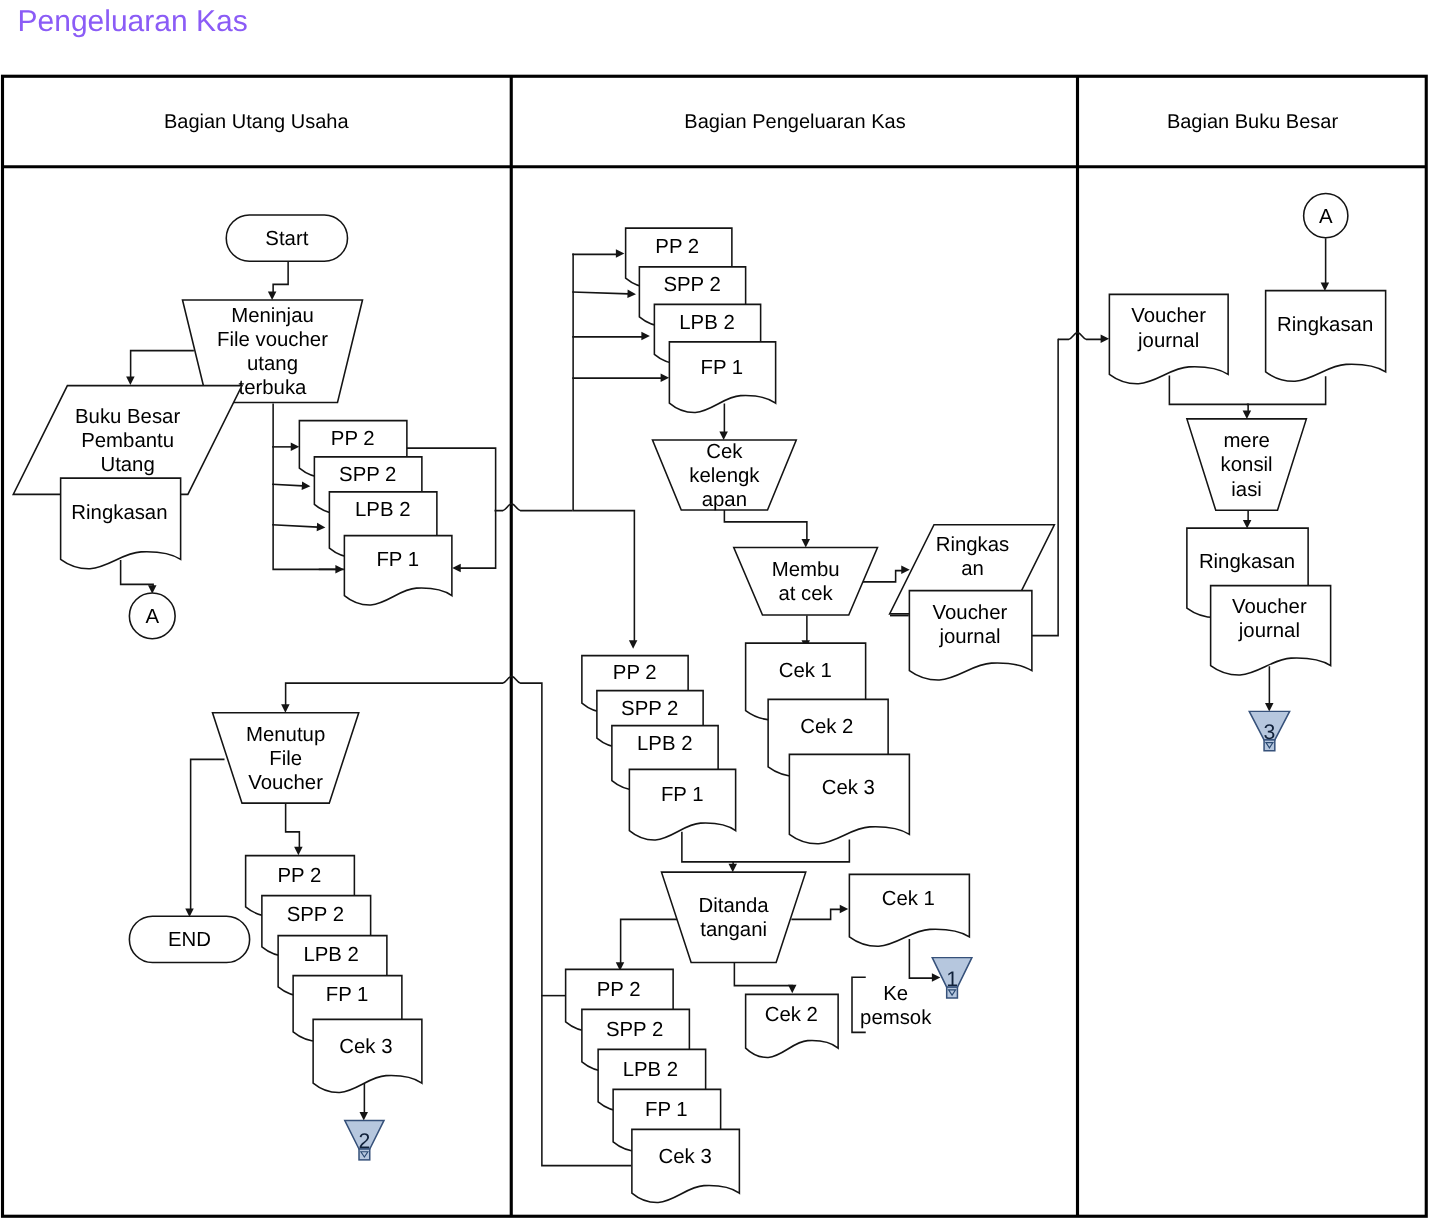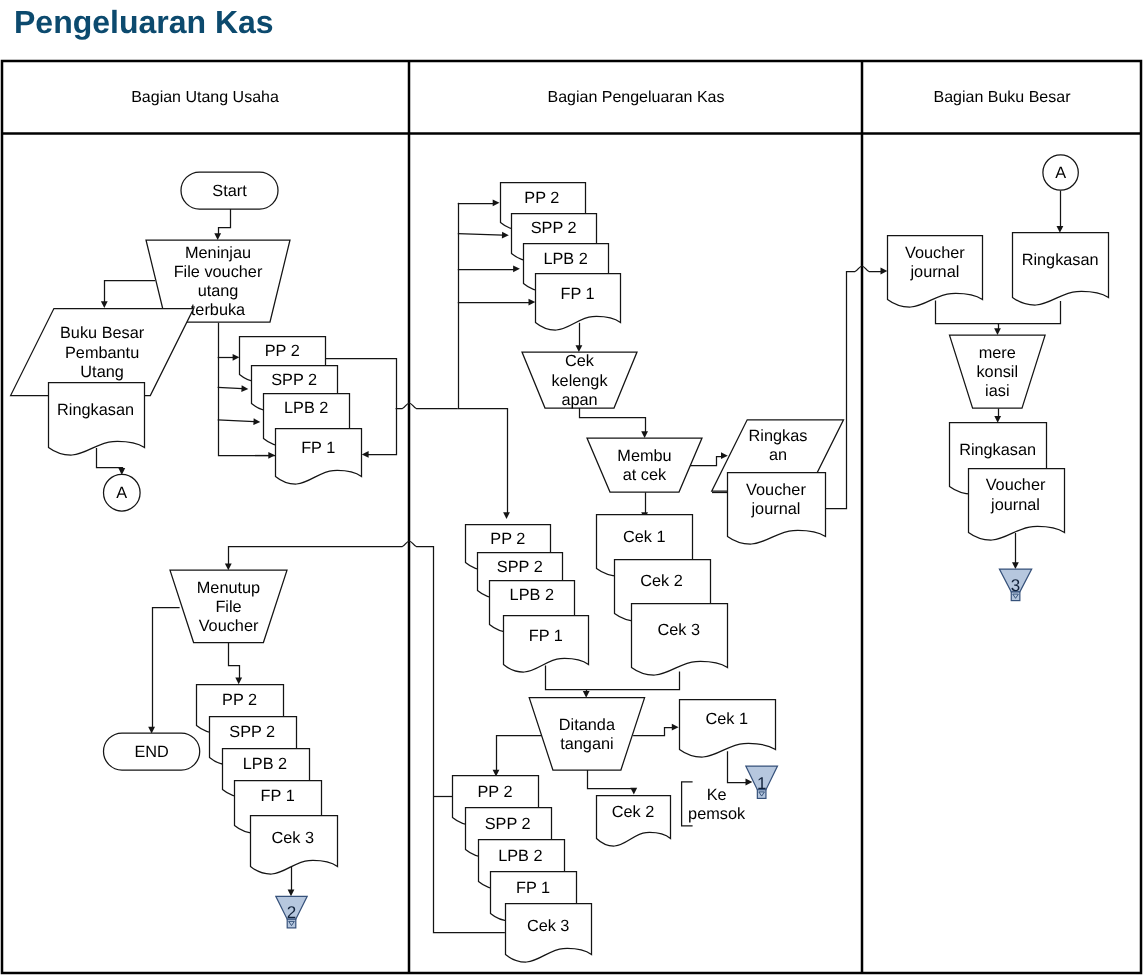--- a/index.html
+++ b/index.html
@@ -1,18 +1,18 @@
 <!DOCTYPE html>
 <html><head>
 <meta charset="utf-8">
 <style>
   html,body{margin:0;padding:0;background:#ffffff;}
   *{-webkit-font-smoothing:antialiased;text-rendering:geometricPrecision;}
   body{width:1143px;height:975px;font-family:"Liberation Sans",sans-serif;overflow:hidden;position:relative;}
-  #page-title{position:absolute;left:14px;top:5px;font-size:32px;color:#0c4a6e;line-height:1.1;font-weight:bold;}
+  #page-title{position:absolute;left:14px;top:5px;font-size:24px;color:#8b5cf6;line-height:1.1;}
   #diagram{position:absolute;left:0;top:0;}
   .frame{fill:none;stroke:#000;stroke-width:2.5;}
   .sh{fill:#ffffff;stroke:#141414;stroke-width:1.25;}
   .fl{fill:#b6c7de;stroke:#36517a;stroke-width:1.2;}
   .conn-num{font-family:"Liberation Sans",sans-serif;font-size:17px;fill:#10213a;text-anchor:middle;}
   .lbl{font-family:"Liberation Sans",sans-serif;font-size:16.3px;fill:#000;text-anchor:middle;}
   .hdr{font-family:"Liberation Sans",sans-serif;font-size:16px;fill:#000;text-anchor:middle;}
   .ln{stroke:#141414;stroke-width:1.25;fill:none;}
 </style>
 </head>

